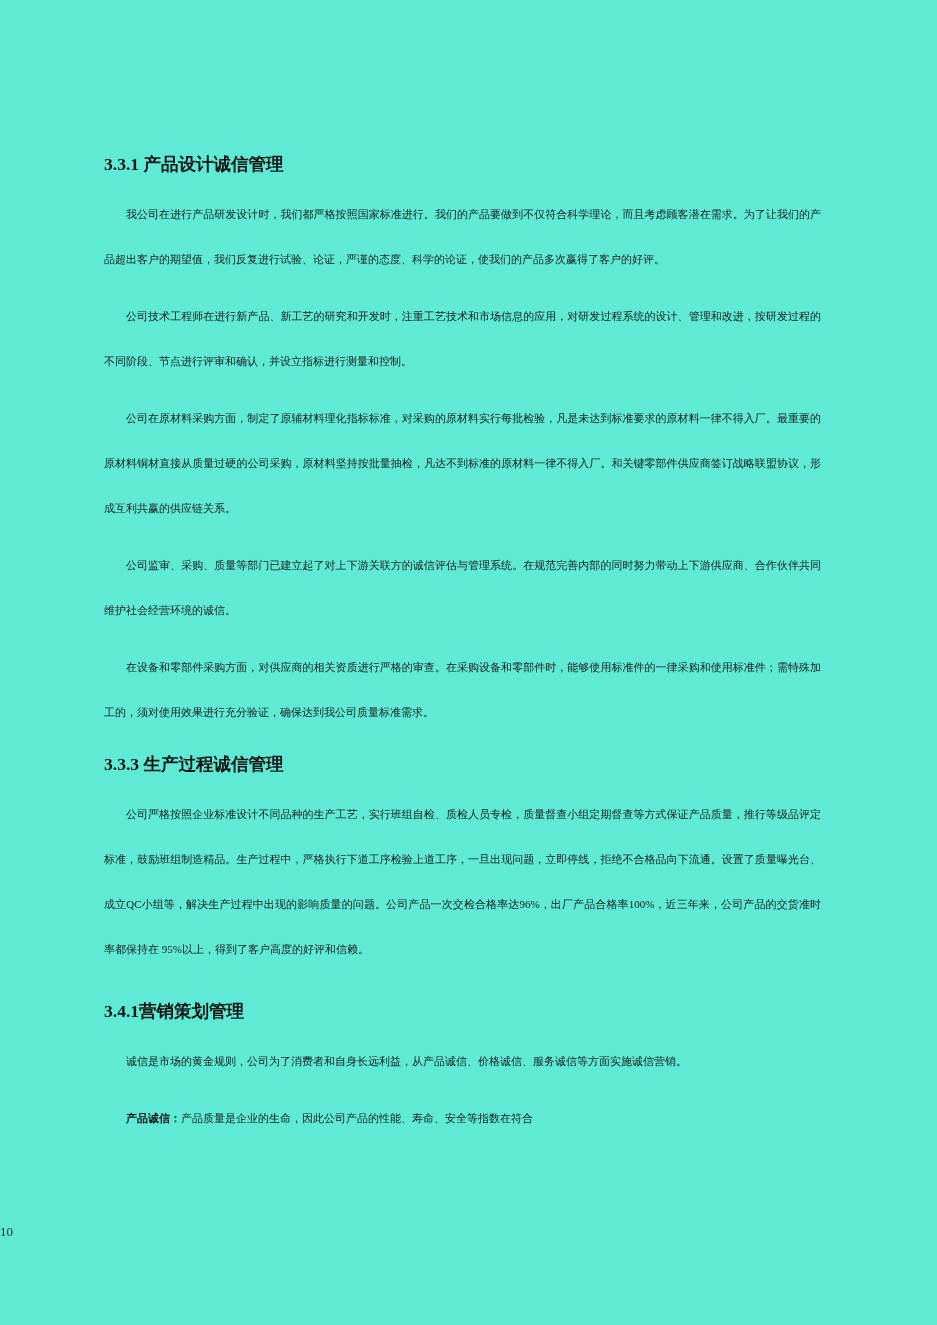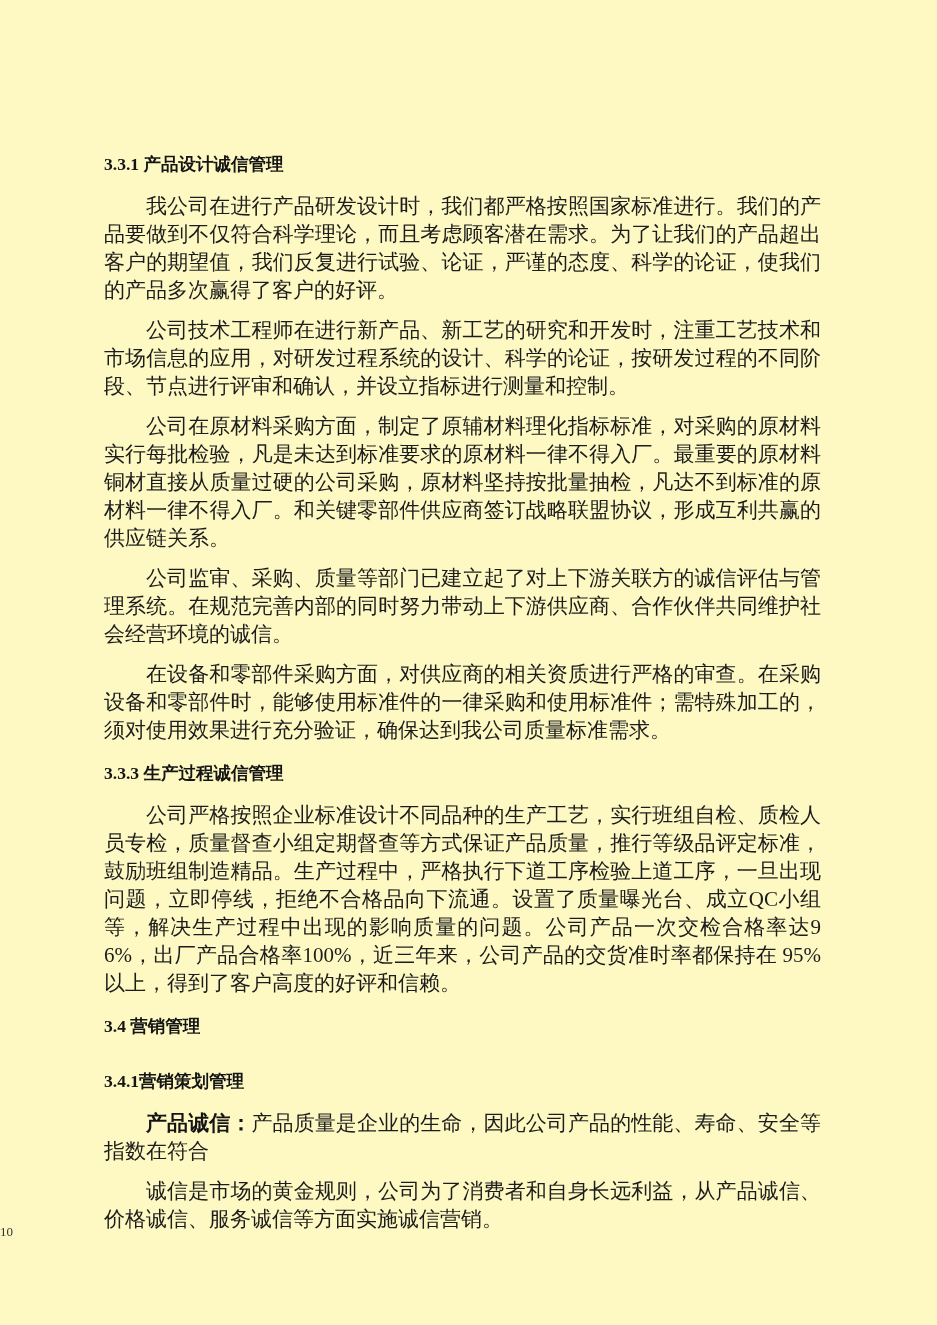--- a/index.html
+++ b/index.html
@@ -4,21 +4,21 @@
 <style>
   html, body {
     margin: 0;
     padding: 0;
     background: #ffffff;
   }
   .page {
     position: relative;
     width: 937px;
     height: 1325px;
-    background: #fef9c3;
+    background: #5eead4;
     font-family: "Liberation Serif", "DejaVu Serif", serif;
     color: #1c1c1c;
     overflow: hidden;
   }
   .content {
     position: absolute;
     left: 104px;
     top: 148px;
     width: 717px;
   }
@@ -30,22 +30,22 @@
     text-align: left;
     color: #141414;
   }
   .doc-heading.first {
     margin-top: 0;
   }
   .doc-heading.extra-gap {
     margin-top: 23px;
   }
   .doc-para {
-    font-size: 21px;
-    line-height: 28px;
+    font-size: 11px;
+    line-height: 45px;
     text-align: justify;
     text-justify: inter-character;
     text-indent: 2em;
     margin: 12px 0 0 0;
     color: #1c1c1c;
     word-break: break-all;
   }
   .bold-run {
     font-weight: bold;
     color: #141414;
@@ -63,37 +63,36 @@
 </head>
 <body>
 
 <div class="page">
   <div class="content">
 
     <h3 class="doc-heading first">3.3.1 产品设计诚信管理</h3>
 
     <p class="doc-para">我公司在进行产品研发设计时，我们都严格按照国家标准进行。我们的产品要做到不仅符合科学理论，而且考虑顾客潜在需求。为了让我们的产品超出客户的期望值，我们反复进行试验、论证，严谨的态度、科学的论证，使我们的产品多次赢得了客户的好评。</p>
 
-    <p class="doc-para">公司技术工程师在进行新产品、新工艺的研究和开发时，注重工艺技术和市场信息的应用，对研发过程系统的设计、科学的论证，按研发过程的不同阶段、节点进行评审和确认，并设立指标进行测量和控制。</p>
+    <p class="doc-para">公司技术工程师在进行新产品、新工艺的研究和开发时，注重工艺技术和市场信息的应用，对研发过程系统的设计、管理和改进，按研发过程的不同阶段、节点进行评审和确认，并设立指标进行测量和控制。</p>
 
 
     <p class="doc-para">公司在原材料采购方面，制定了原辅材料理化指标标准，对采购的原材料实行每批检验，凡是未达到标准要求的原材料一律不得入厂。最重要的原材料铜材直接从质量过硬的公司采购，原材料坚持按批量抽检，凡达不到标准的原材料一律不得入厂。和关键零部件供应商签订战略联盟协议，形成互利共赢的供应链关系。</p>
 
     <p class="doc-para">公司监审、采购、质量等部门已建立起了对上下游关联方的诚信评估与管理系统。在规范完善内部的同时努力带动上下游供应商、合作伙伴共同维护社会经营环境的诚信。</p>
 
     <p class="doc-para">在设备和零部件采购方面，对供应商的相关资质进行严格的审查。在采购设备和零部件时，能够使用标准件的一律采购和使用标准件；需特殊加工的，须对使用效果进行充分验证，确保达到我公司质量标准需求。</p>
 
     <h3 class="doc-heading">3.3.3 生产过程诚信管理</h3>
 
     <p class="doc-para">公司严格按照企业标准设计不同品种的生产工艺，实行班组自检、质检人员专检，质量督查小组定期督查等方式保证产品质量，推行等级品评定标准，鼓励班组制造精品。生产过程中，严格执行下道工序检验上道工序，一旦出现问题，立即停线，拒绝不合格品向下流通。设置了质量曝光台、成立QC小组等，解决生产过程中出现的影响质量的问题。公司产品一次交检合格率达96%，出厂产品合格率100%，近三年来，公司产品的交货准时率都保持在 95%以上，得到了客户高度的好评和信赖。</p>
 
-    <h3 class="doc-heading">3.4 营销管理</h3>
 
     <h3 class="doc-heading extra-gap">3.4.1营销策划管理</h3>
 
+    <p class="doc-para">诚信是市场的黄金规则，公司为了消费者和自身长远利益，从产品诚信、价格诚信、服务诚信等方面实施诚信营销。</p>
+
     <p class="doc-para"><span class="bold-run">产品诚信：</span><span>产品质量是企业的生命，因此公司产品的性能、寿命、安全等指数在符合</span></p>
-
-    <p class="doc-para">诚信是市场的黄金规则，公司为了消费者和自身长远利益，从产品诚信、价格诚信、服务诚信等方面实施诚信营销。</p>
 
   </div>
 
   <div class="page-number">10</div>
 </div>
 
 </body></html>

